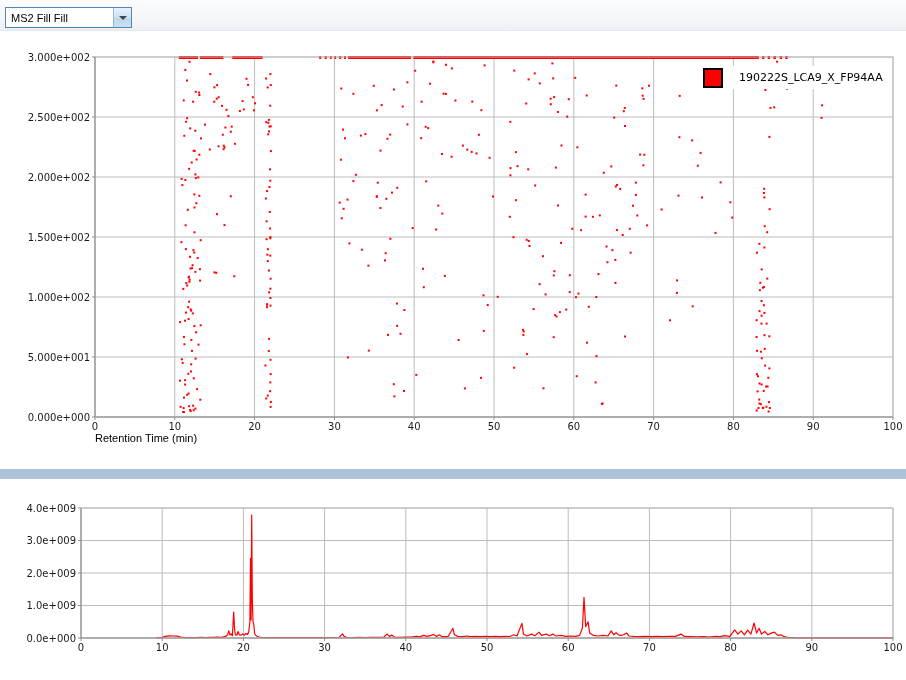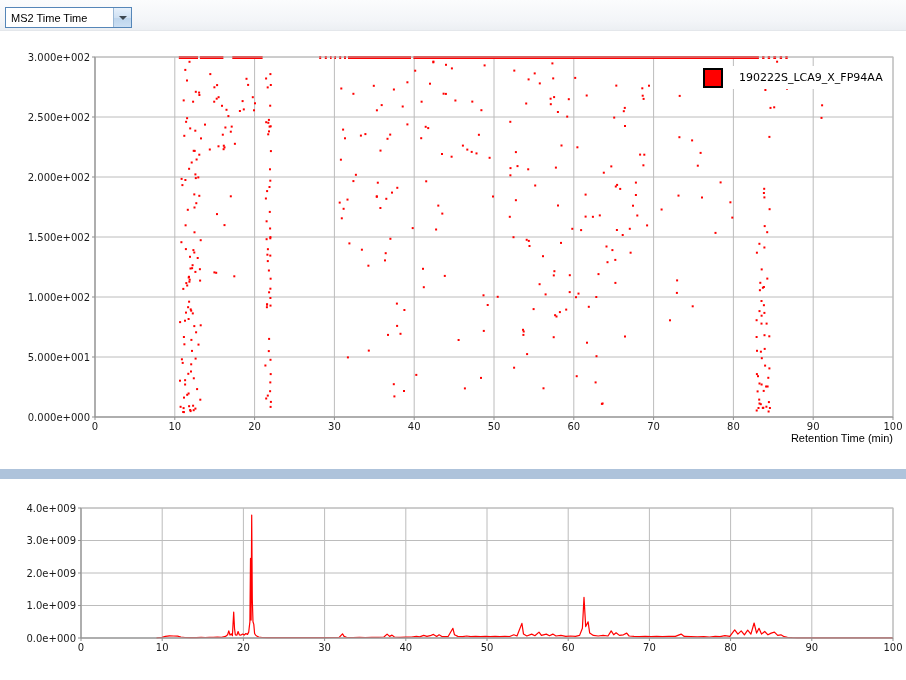--- a/index.html
+++ b/index.html
@@ -42,21 +42,21 @@
     display:flex;align-items:center;background:#ffffff;padding-right:3px;
   }
   .legend-swatch{
     width:20px;height:20px;border:2px solid #000;box-sizing:border-box;
   }
   .legend-label{
     font-size:11px;color:#000;margin-left:16px;white-space:nowrap;
     font-family:"DejaVu Sans", sans-serif;
   }
   .x-axis-title{
-    position:absolute;left:95px;top:432px;width:798px;text-align:right;
+    position:absolute;left:95px;top:432px;width:798px;text-align:left;
     font-size:11px;color:#000;
   }
 </style>
 </head>
 <body>
 
 <svg id="charts" width="906" height="680">
     <g>
       <g>
         <line x1="95" y1="57" x2="95" y2="417" stroke="#bcbcbc" stroke-width="1"></line>
@@ -640,21 +640,21 @@
       <line x1="78" y1="508" x2="81" y2="508" stroke="#8f8f8f"></line>
       <line x1="78" y1="540.5" x2="81" y2="540.5" stroke="#8f8f8f"></line>
       <line x1="78" y1="573" x2="81" y2="573" stroke="#8f8f8f"></line>
       <line x1="78" y1="605.5" x2="81" y2="605.5" stroke="#8f8f8f"></line>
       <line x1="78" y1="638" x2="81" y2="638" stroke="#8f8f8f"></line>
     </g>
   </svg>
 
 <div class="toolbar">
   <div class="combo" style="border-color: rgb(85, 134, 184);">
-    <div class="combo-value">MS2 Time Time</div>
+    <div class="combo-value">MS2 Fill Fill</div>
     <div class="combo-btn">
       <div class="combo-arrow"></div>
     </div>
   </div>
 </div>
 
 <div class="legend">
   <div class="legend-swatch" style="background: rgb(255, 0, 0);"></div>
   <div class="legend-label">190222S_LCA9_X_FP94AA</div>
 </div>

